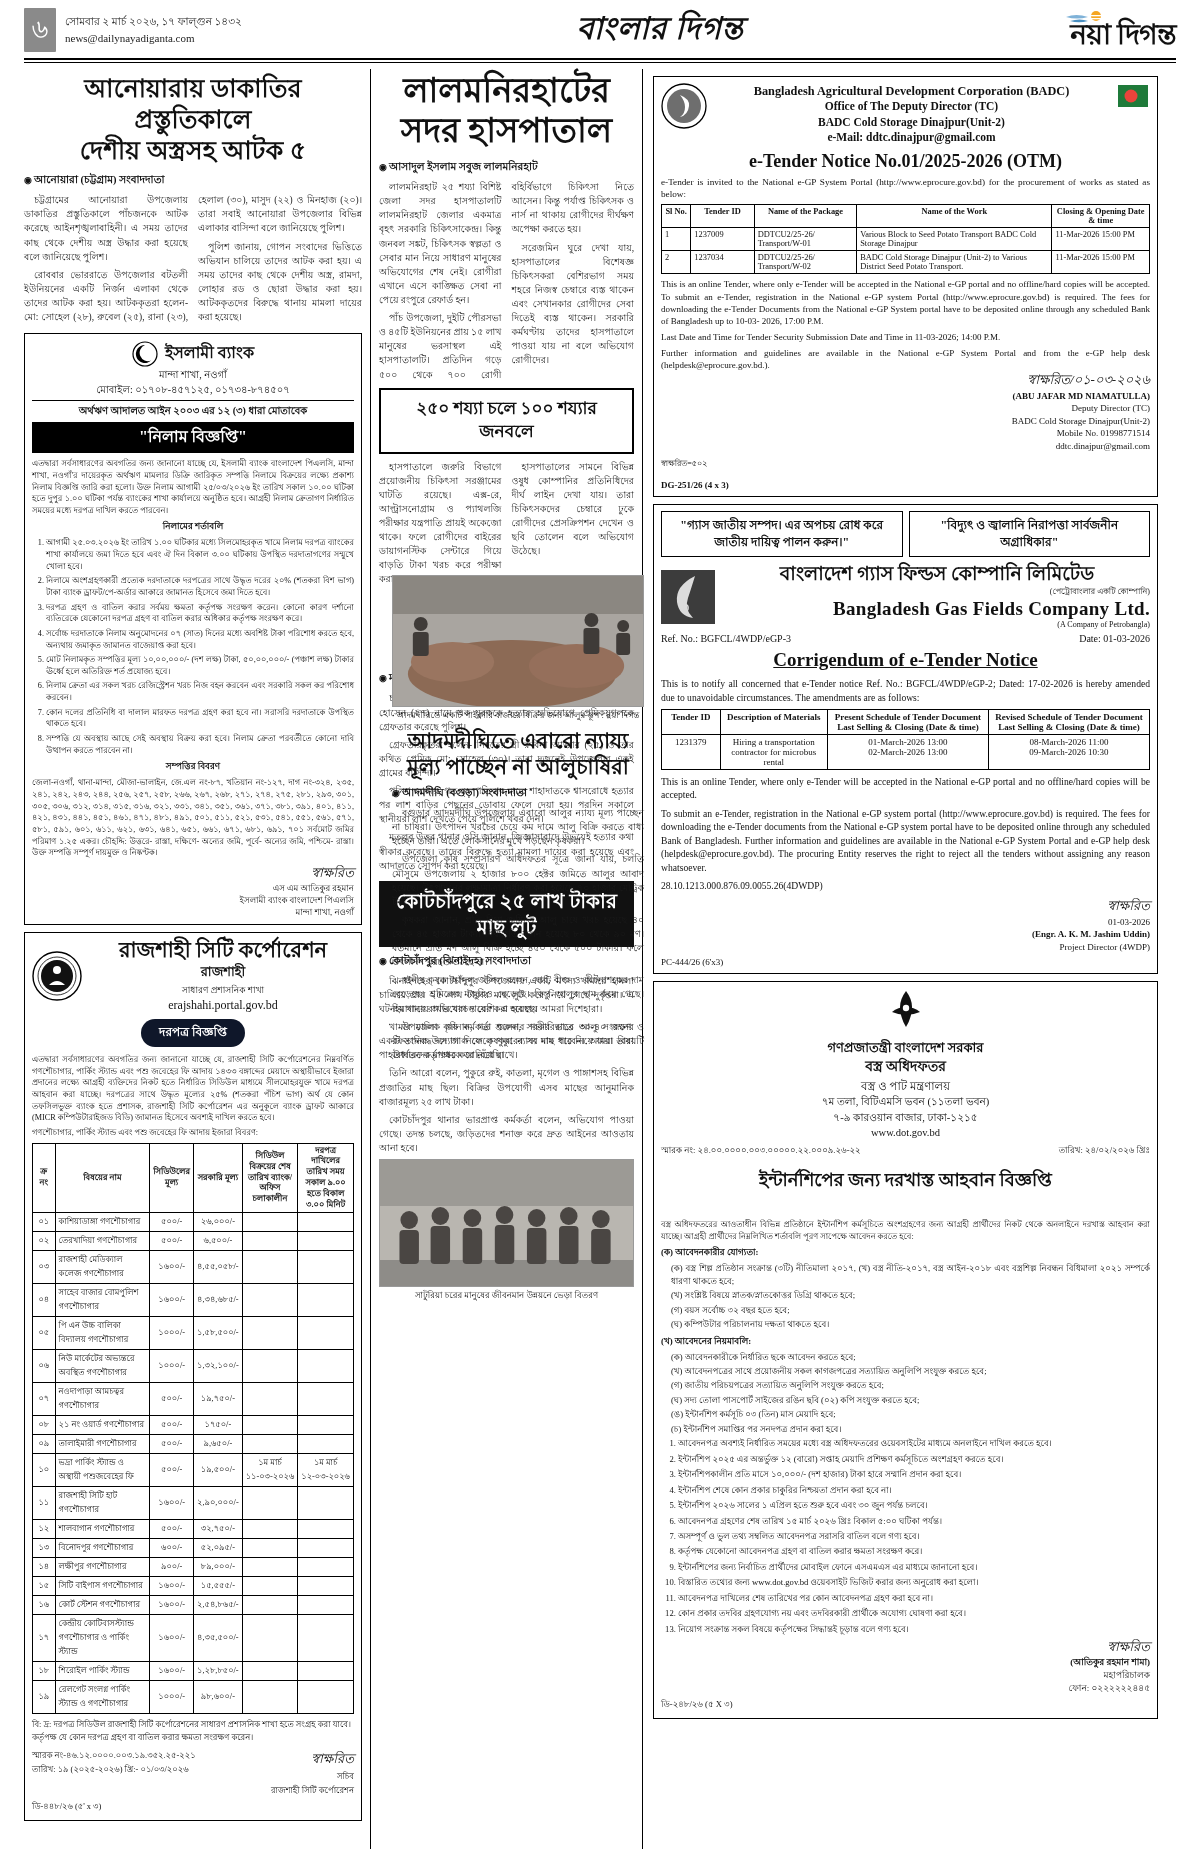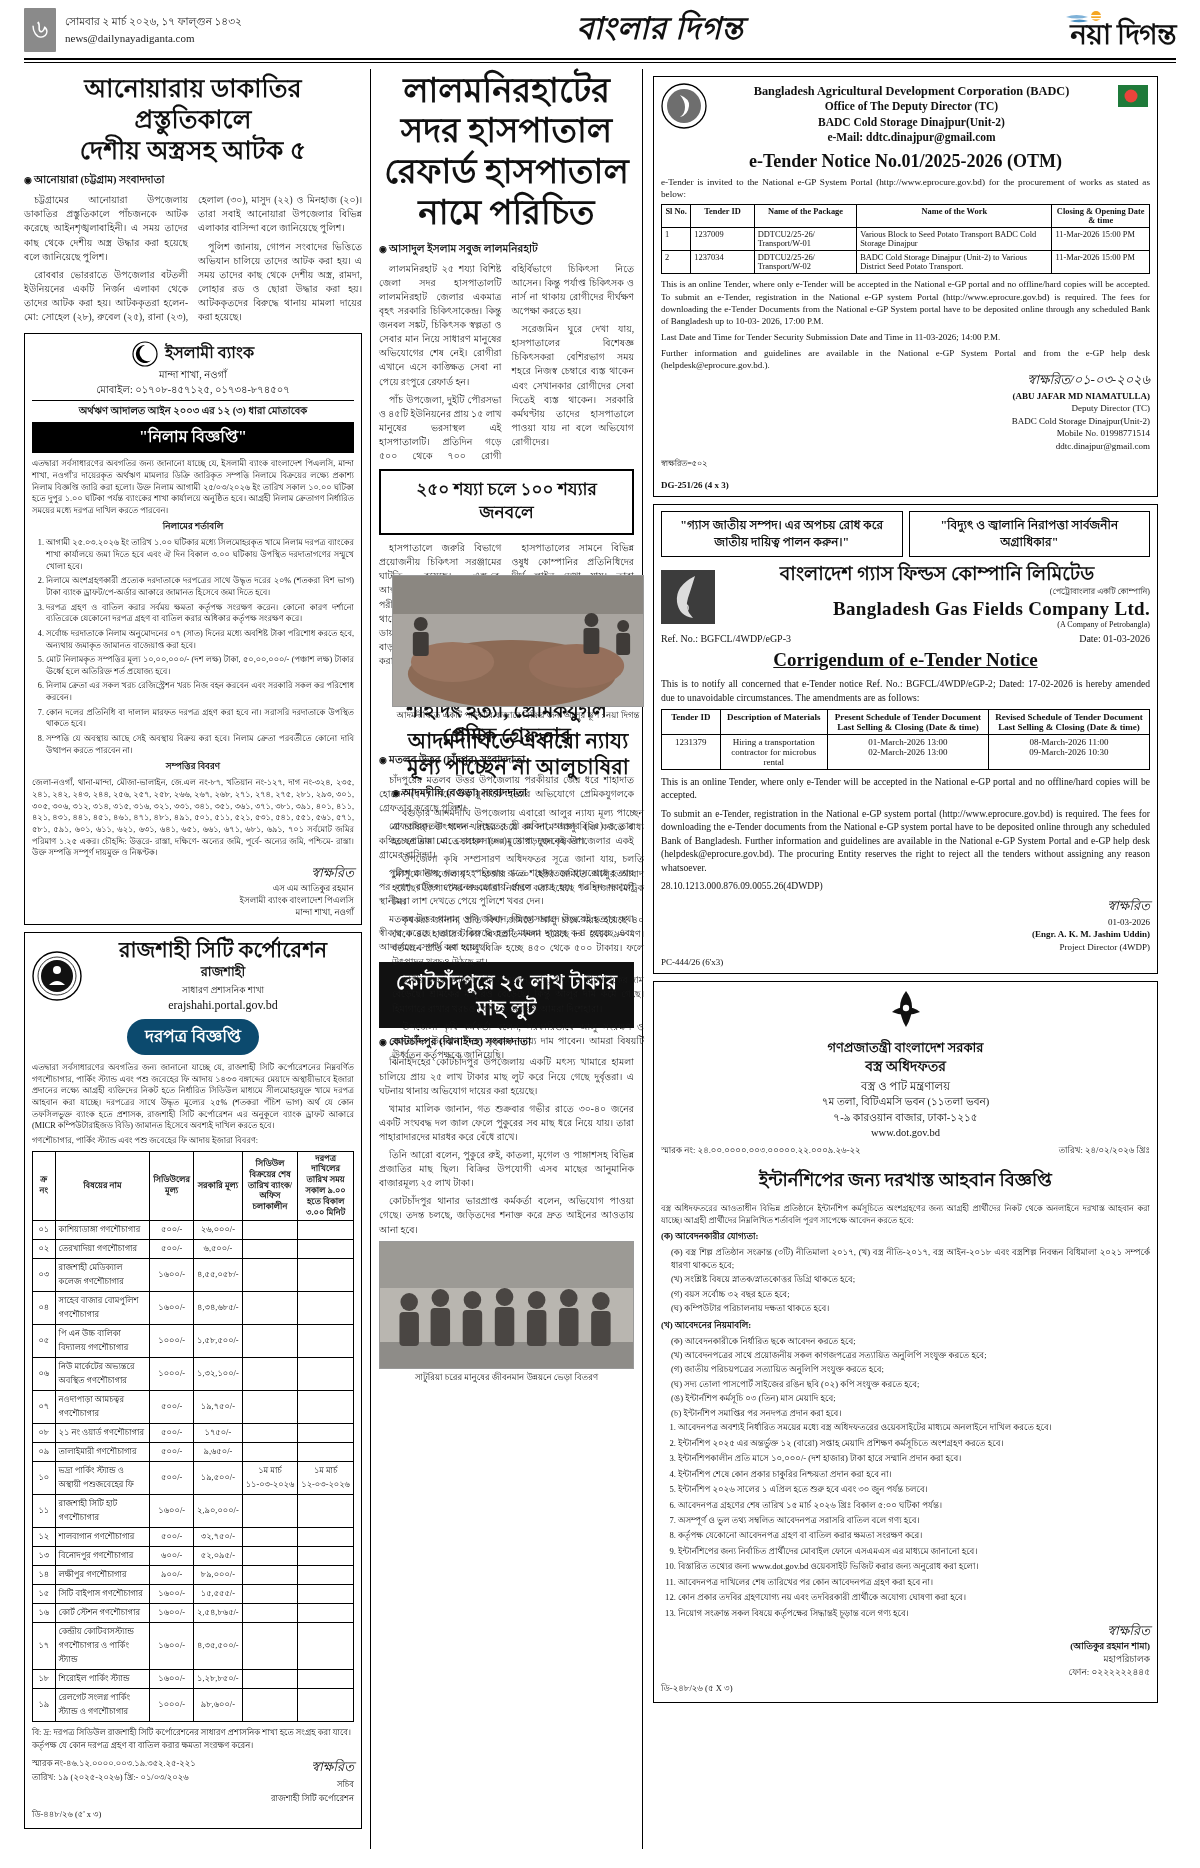--- a/index.html
+++ b/index.html
@@ -144,36 +144,36 @@
   .corr-title { text-align:center; font-size:19px; font-weight:bold; text-decoration:underline; margin:5px 0 6px 0;}
   .p-eng { font-size:9.6px; line-height:1.4; text-align:justify; margin:0 0 5px 0;}
 
   
   .gov-center { text-align:center; line-height:1.45;}
   .gov-center .g1 { font-size:13px; font-weight:bold;}
   .gov-center .g2 { font-size:14px; font-weight:bold;}
   .gov-center .g3 { font-size:11.5px;}
   .gov-center .g4 { font-size:10.5px;}
   .gov-emblem { width:38px; height:42px; margin:0 auto 2px auto;}
-  .dot-title { text-align:center; font-size:18px; font-weight:bold; margin:8px 0 6px 0;}
+  .dot-title { text-align:center; font-size:18px; font-weight:bold; margin:8px 0 22px 0;}
   ol.gl { margin:2px 0 2px 17px; padding:0;}
   ol.gl li { font-size:8.6px; line-height:1.45; text-align:justify; margin-bottom:3px;}
   .sub-list { margin:2px 0 2px 10px;}
   .sub-list div { font-size:8.6px; line-height:1.45; text-align:justify; margin-bottom:2px;}
 
   
   .rj-head { display:flex; align-items:center; gap:10px;}
   .rj-seal { width:50px; height:50px; flex:0 0 50px;}
   .rj-txt { flex:1; text-align:center;}
   .rj-t1 { font-size:21px; font-weight:bold; line-height:1.1;}
   .rj-t2 { font-size:13px; font-weight:bold;}
   .rj-t3 { font-size:9px;}
   .rj-t4 { font-size:12px; font-family:"Liberation Serif", serif;}
   .pill {
-    background:#0c4a6e; color:#fff; border-radius:24px; font-size:17px; font-weight:bold;
+    background:#0f172a; color:#fff; border-radius:24px; font-size:12px; font-weight:bold;
     text-align:center; padding:4px 18px; display:inline-block; margin:6px auto 7px auto;
   }
   table.rt { width:100%; border-collapse:collapse; font-size:8.3px; margin-top:4px;}
   table.rt th, table.rt td { border:0.8px solid #000; padding:2px 3px; }
   table.rt th { text-align:center; font-weight:bold; font-size:8.3px; line-height:1.3;}
   table.rt td.c { text-align:center; }
 
   .footnote { font-size:8.4px; line-height:1.45; margin-top:5px;}
   .foot-left { float:left; font-size:8.4px;}
   .foot-right { float:right; font-size:8.4px; text-align:right;}
@@ -470,21 +470,20 @@
           <div class="clr"></div>
         </div>
       </div>
 
     </div>
 
     <div class="col c2 colsep">
 
       <div class="hl-main">
         <div>লালমনিরহাটের সদর হাসপাতাল</div>
-        <div>রেফার্ড হাসপাতাল নামে পরিচিত</div>
       </div>
       <div class="byline">
         <span class="dot">◉ </span><span>আসাদুল ইসলাম সবুজ লালমনিরহাট</span>
       </div>
 
       <div class="body-2col">
         <p class="bt">লালমনিরহাট ২৫ শয্যা বিশিষ্ট জেলা সদর হাসপাতালটি লালমনিরহাট জেলার একমাত্র বৃহৎ সরকারি চিকিৎসাকেন্দ্র। কিন্তু জনবল সঙ্কট, চিকিৎসক স্বল্পতা ও সেবার মান নিয়ে সাধারণ মানুষের অভিযোগের শেষ নেই। রোগীরা এখানে এসে কাঙ্ক্ষিত সেবা না পেয়ে রংপুরে রেফার্ড হন।</p>
         <p class="bt">পাঁচ উপজেলা, দুইটি পৌরসভা ও ৪৫টি ইউনিয়নের প্রায় ১৫ লাখ মানুষের ভরসাস্থল এই হাসপাতালটি। প্রতিদিন গড়ে ৫০০ থেকে ৭০০ রোগী বহির্বিভাগে চিকিৎসা নিতে আসেন। কিন্তু পর্যাপ্ত চিকিৎসক ও নার্স না থাকায় রোগীদের দীর্ঘক্ষণ অপেক্ষা করতে হয়।</p>
         <p class="bt">সরেজমিন ঘুরে দেখা যায়, হাসপাতালের বিশেষজ্ঞ চিকিৎসকরা বেশিরভাগ সময় শহরে নিজস্ব চেম্বারে ব্যস্ত থাকেন এবং সেখানকার রোগীদের সেবা দিতেই ব্যস্ত থাকেন। সরকারি কর্মঘণ্টায় তাদের হাসপাতালে পাওয়া যায় না বলে অভিযোগ রোগীদের।</p>
       </div>

